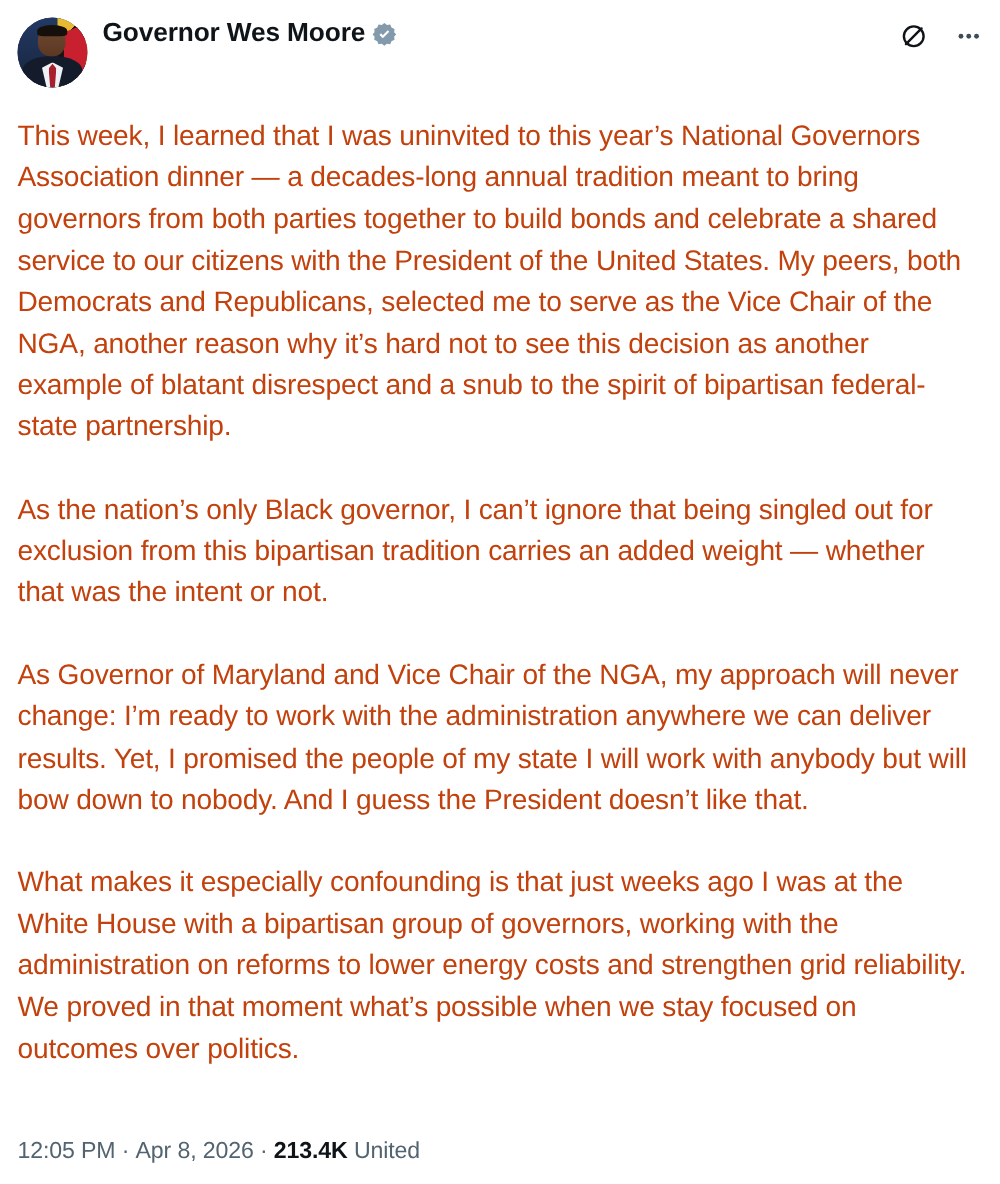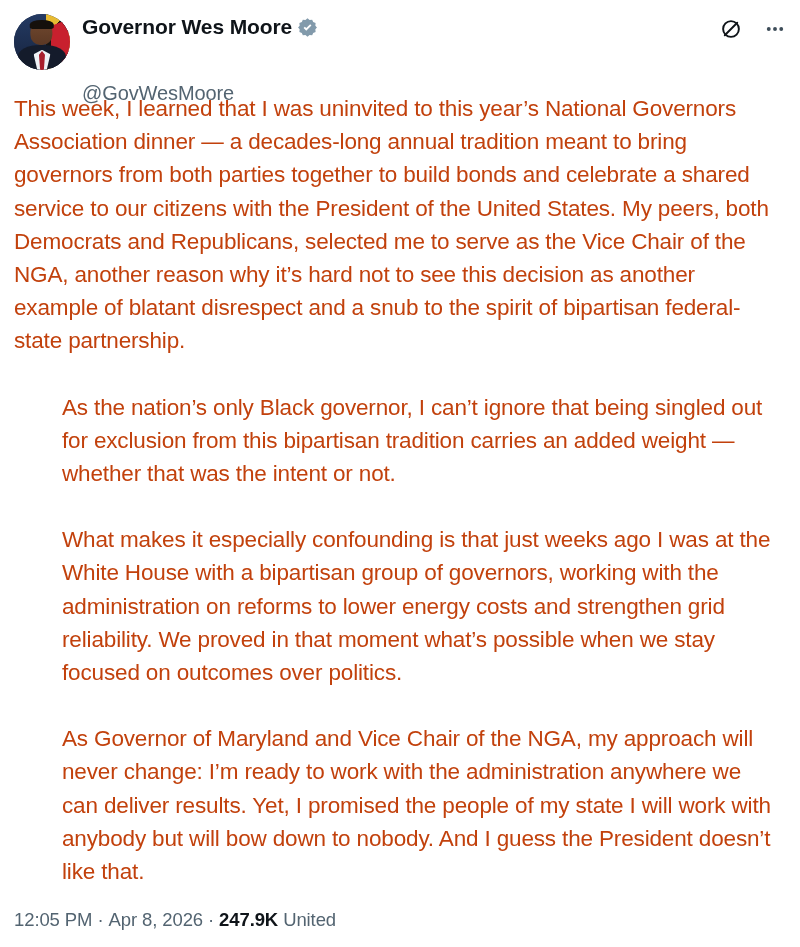--- a/index.html
+++ b/index.html
@@ -122,21 +122,20 @@
     clip-path: polygon(50% 0, 100% 20%, 80% 100%, 20% 100%, 0 20%);
   }
 
   .name-block {
     margin-left: 12px;
     padding-top: 1px;
     display: flex;
     flex-direction: column;
     justify-content: center;
     min-width: 0;
-    gap: 39px;
   }
   .name-row {
     display: flex;
     align-items: center;
     gap: 5px;
     line-height: 1.1;
   }
   .display-name {
     font-size: 21px;
     font-weight: bold;
@@ -187,21 +186,20 @@
     line-height: 33.2px;
     color: #c2410c;
     letter-spacing: -0.15px;
     padding-right: 12px;
   }
   .tweet-body p {
     margin: 0;
   }
   .tweet-body p + p {
     margin-top: 33px;
-    margin-left: 48px;
   }
 
   
   .tweet-footer {
     position: absolute;
     left: 14px;
     bottom: 16px;
     font-size: 18.5px;
     color: #536471;
     letter-spacing: -0.1px;
@@ -237,21 +235,20 @@
     <div class="name-block">
       <div class="name-row">
         <span class="display-name">Governor Wes Moore</span>
         <span class="verified-badge">
           <svg viewBox="0 0 24 24" width="21" height="21" aria-hidden="true">
             <path fill="#829aab" d="M12 1.5l2.35 1.86 2.98-.3 1.17 2.76 2.76 1.17-.3 2.98L22.8 12l-1.84 2.03.3 2.98-2.76 1.17-1.17 2.76-2.98-.3L12 22.5l-2.35-1.86-2.98.3-1.17-2.76-2.76-1.17.3-2.98L1.2 12l1.84-2.03-.3-2.98 2.76-1.17 1.17-2.76 2.98.3z"></path>
             <path fill="#ffffff" d="M10.6 15.6l-3.1-3.1 1.45-1.45 1.65 1.65 4.45-4.45 1.45 1.45z"></path>
           </svg>
         </span>
       </div>
-      <div class="handle">@GovWesMoore</div>
     </div>
 
     <div class="header-actions">
       <button class="icon-btn" aria-label="Grok actions">
         <svg class="grok-icon" viewBox="0 0 24 24" aria-hidden="true">
           <circle cx="12" cy="12" r="8.6" fill="none" stroke="#0f1419" stroke-width="2.1"></circle>
           <line x1="5.2" y1="18.8" x2="18.8" y2="5.2" stroke="#0f1419" stroke-width="2.1" stroke-linecap="round"></line>
         </svg>
       </button>
       <button class="icon-btn" aria-label="More">
@@ -260,26 +257,26 @@
           <circle cx="12" cy="12" r="2.1" fill="#3d4c58"></circle>
           <circle cx="18.8" cy="12" r="2.1" fill="#3d4c58"></circle>
         </svg>
       </button>
     </div>
   </div>
 
   <div class="tweet-body">
     <p>This week, I learned that I was uninvited to this year’s National Governors Association dinner — a decades-long annual tradition meant to bring governors from both parties together to build bonds and celebrate a shared service to our citizens with the President of the United States. My peers, both Democrats and Republicans, selected me to serve as the Vice Chair of the NGA, another reason why it’s hard not to see this decision as another example of blatant disrespect and a snub to the spirit of bipartisan federal-state partnership.</p>
     <p>As the nation’s only Black governor, I can’t ignore that being singled out for exclusion from this bipartisan tradition carries an added weight — whether that was the intent or not.</p>
+    <p>As Governor of Maryland and Vice Chair of the NGA, my approach will never change: I’m ready to work with the administration anywhere we can deliver results. Yet, I promised the people of my state I will work with anybody but will bow down to nobody. And I guess the President doesn’t like that.</p>
     <p>What makes it especially confounding is that just weeks ago I was at the White House with a bipartisan group of governors, working with the administration on reforms to lower energy costs and strengthen grid reliability. We proved in that moment what’s possible when we stay focused on outcomes over politics.</p>
-    <p>As Governor of Maryland and Vice Chair of the NGA, my approach will never change: I’m ready to work with the administration anywhere we can deliver results. Yet, I promised the people of my state I will work with anybody but will bow down to nobody. And I guess the President doesn’t like that.</p>
   </div>
 
   <div class="tweet-footer">
     <span>12:05 PM</span>
     <span class="sep">·</span>
     <span>Apr 8, 2026</span>
     <span class="sep">·</span>
-    <span class="views-count">247.9K</span>
+    <span class="views-count">213.4K</span>
     <span>United</span>
   </div>
 
 </div>
 
 </body></html>

